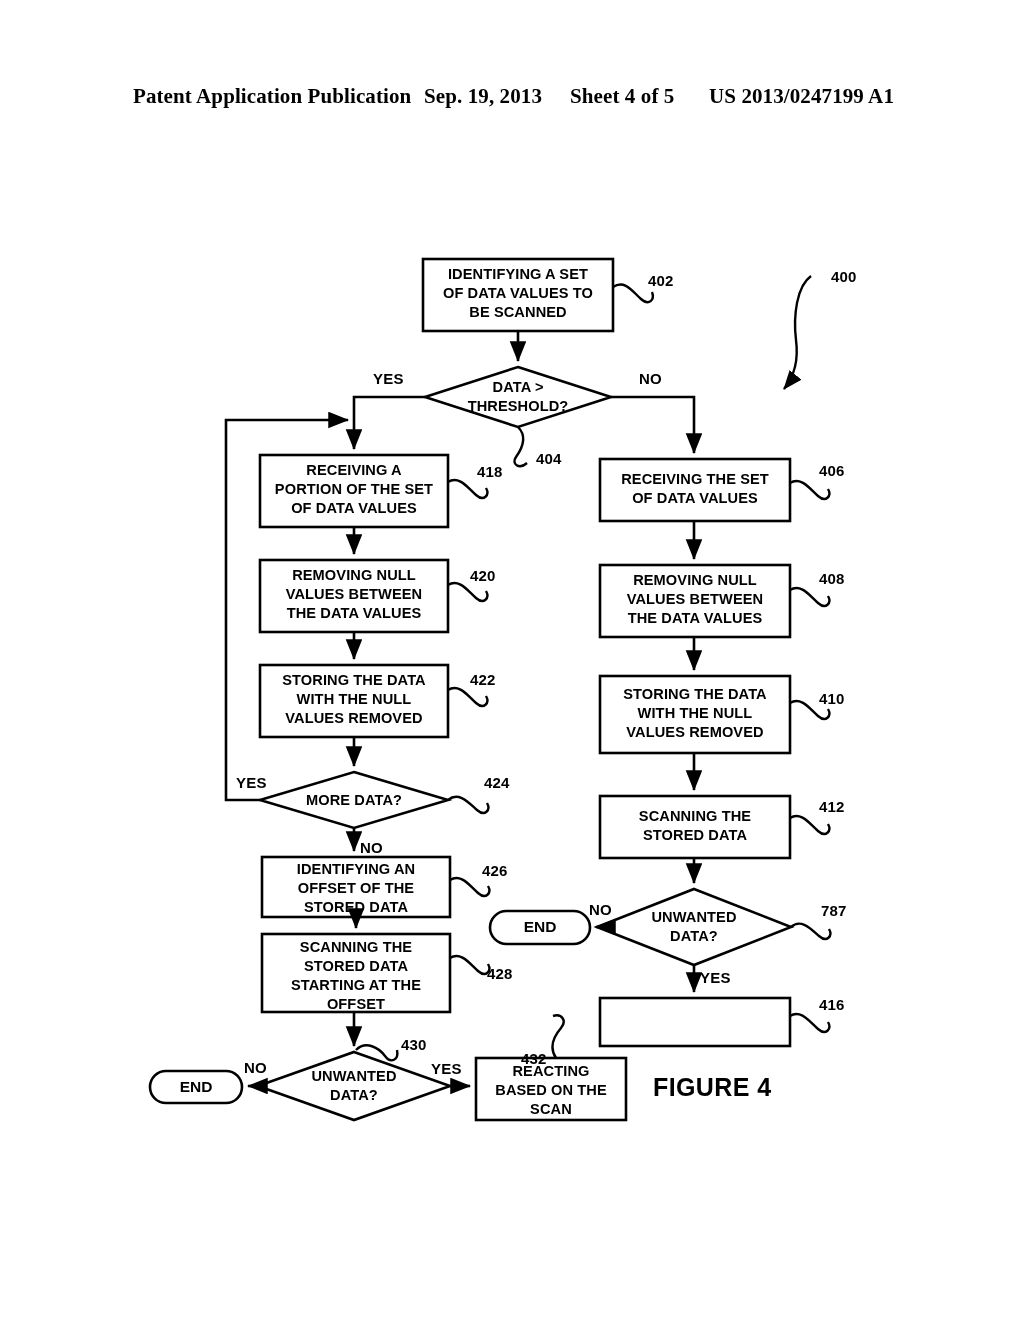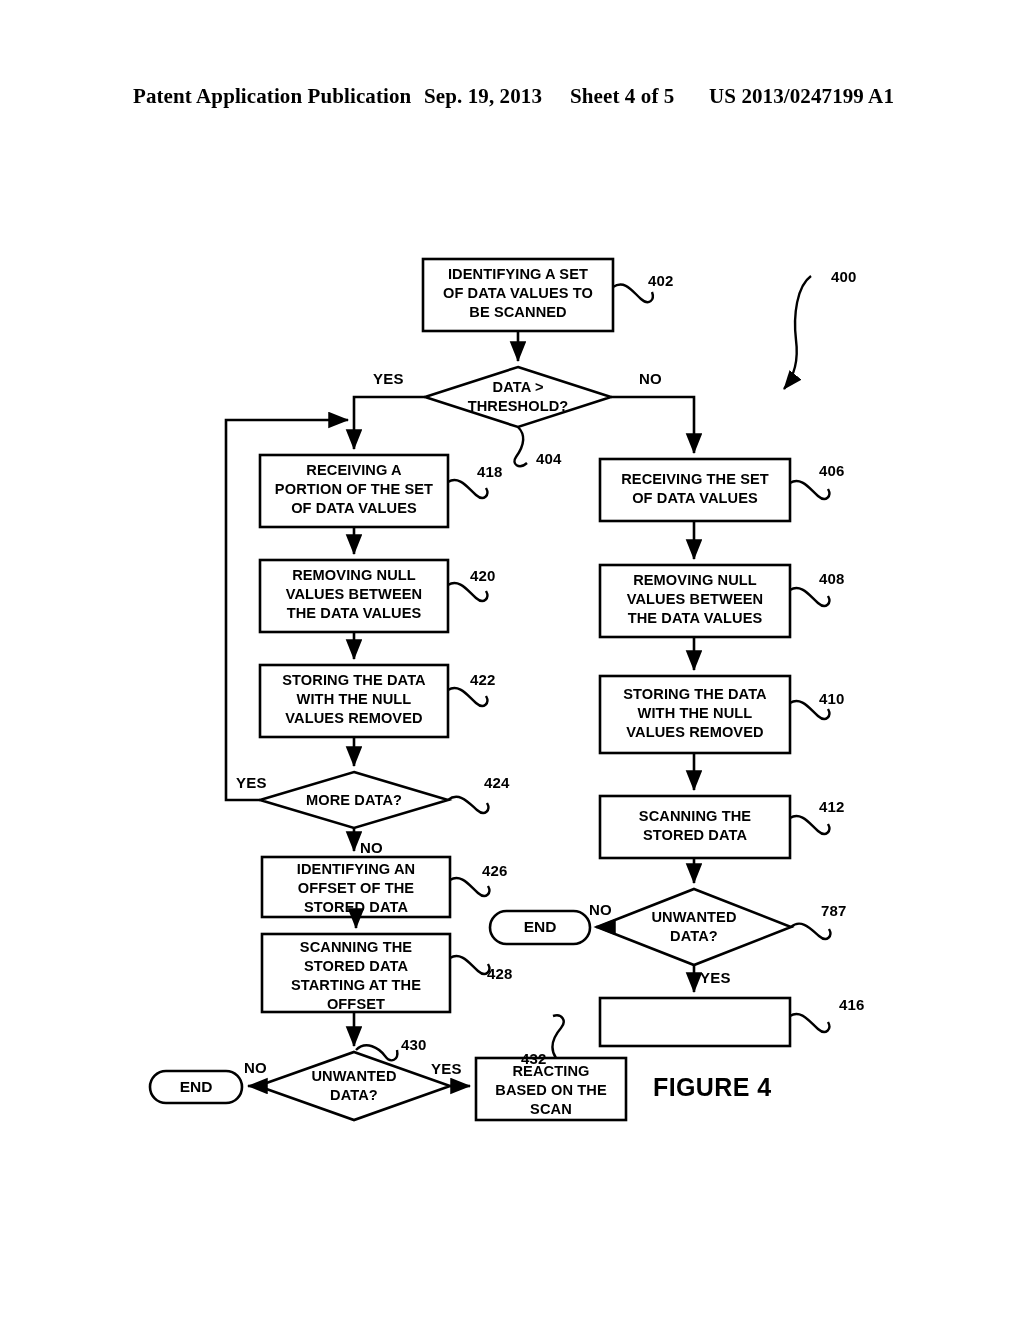--- a/index.html
+++ b/index.html
@@ -262,21 +262,21 @@
   <div class="term-text" style="left:150px; top:1078px; width:92px;">END</div>
 
   <div class="ref-num" style="left:831px; top:268px;">400</div>
   <div class="ref-num" style="left:648px; top:272px;">402</div>
   <div class="ref-num" style="left:536px; top:450px;">404</div>
   <div class="ref-num" style="left:819px; top:462px;">406</div>
   <div class="ref-num" style="left:819px; top:570px;">408</div>
   <div class="ref-num" style="left:819px; top:690px;">410</div>
   <div class="ref-num" style="left:819px; top:798px;text-align:right;">412</div>
   <div class="ref-num" style="left:821px; top:902px;">787</div>
-  <div class="ref-num" style="left:819px; top:996px;margin-left:20px;">416</div>
+  <div class="ref-num" style="left:819px; top:996px;">416</div>
   <div class="ref-num" style="left:477px; top:463px;">418</div>
   <div class="ref-num" style="left:470px; top:567px;">420</div>
   <div class="ref-num" style="left:470px; top:671px;">422</div>
   <div class="ref-num" style="left:484px; top:774px;">424</div>
   <div class="ref-num" style="left:482px; top:862px;">426</div>
   <div class="ref-num" style="left:487px; top:950px;margin-top:15px;">428</div>
   <div class="ref-num" style="left:401px; top:1036px;">430</div>
   <div class="ref-num" style="left:521px; top:1010px;margin-top:40px;">432</div>
 
   <div class="edge-label" style="left:373px; top:370px;">YES</div>

